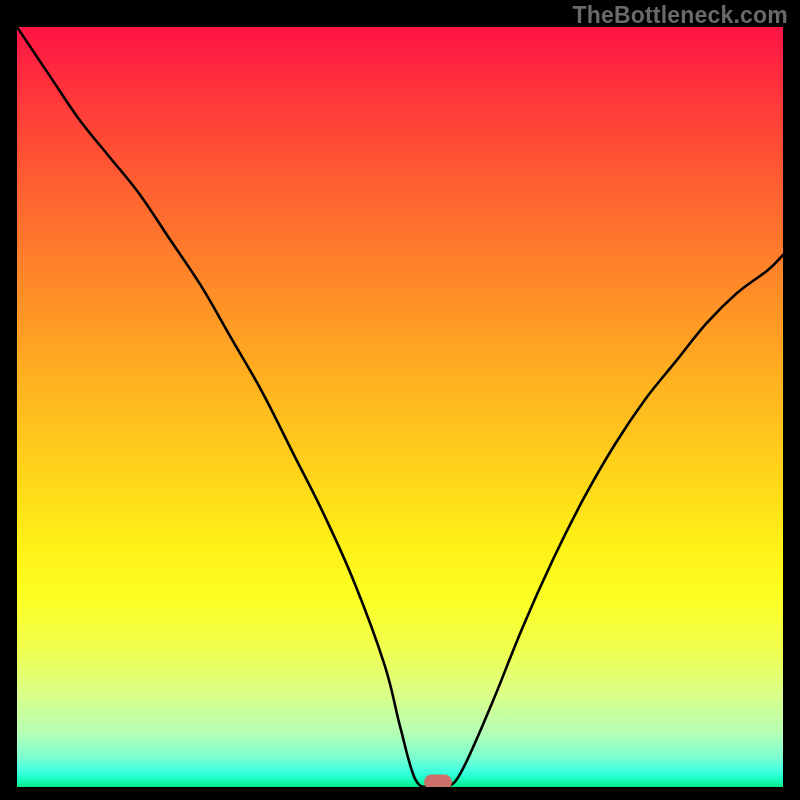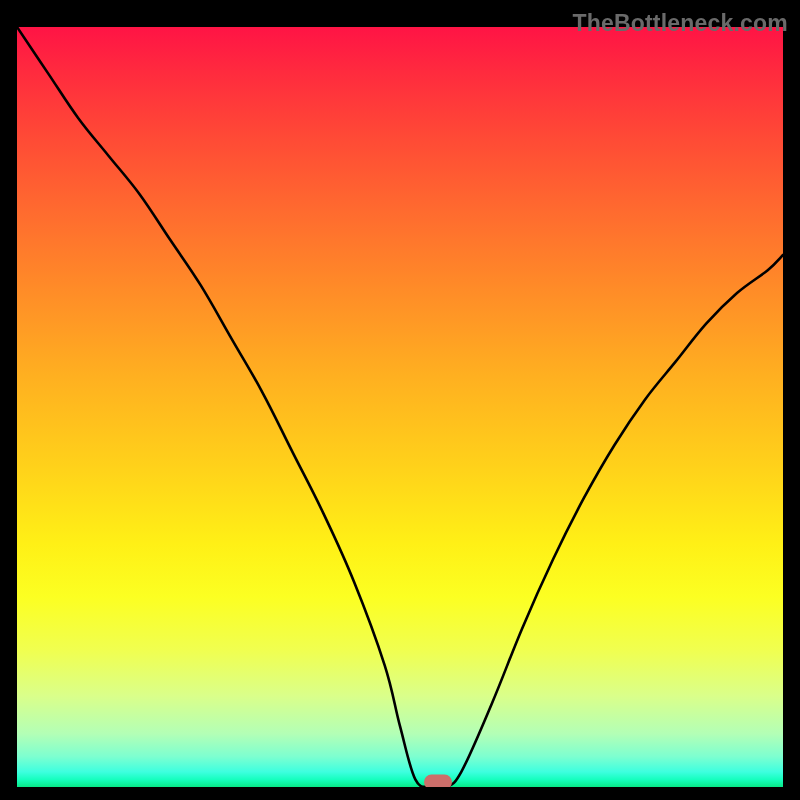--- a/index.html
+++ b/index.html
@@ -11,21 +11,21 @@
     overflow: hidden;
   }
   .container {
     position: relative;
     width: 800px;
     height: 800px;
     background: #000;
   }
   .watermark {
     position: absolute;
-    top: 10px;
+    top: 2px;
     right: 12px;
     color: #6a6a6a;
     font-family: Arial, Helvetica, sans-serif;
     font-size: 23px;
     font-weight: bold;
     letter-spacing: 0.2px;
     z-index: 10;
   }
   .plot {
     position: absolute;

